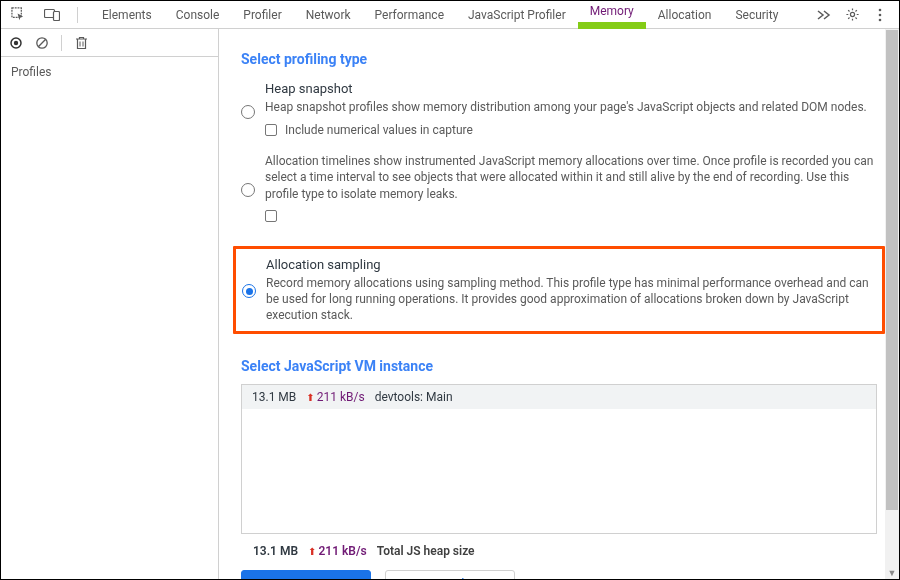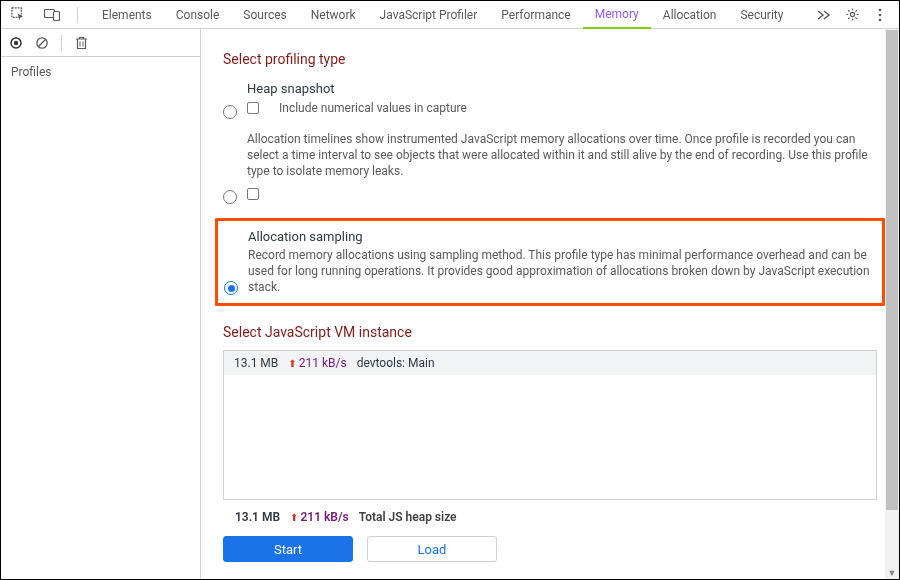--- a/index.html
+++ b/index.html
@@ -48,36 +48,36 @@
     padding: 0 12px;
     height: 28px;
     display: flex;
     align-items: center;
     color: #5a5a5a;
     font-size: 12px;
     cursor: pointer;
     white-space: nowrap;
   }
   .tab.active {
-    color: #8b5cf6;
-    border-bottom: 2px solid #84cc16;
+    color: #701a75;
+    border-bottom: 7px solid #84cc16;
   }
   .right-icons {
     display: flex;
     align-items: center;
     gap: 6px;
     padding-right: 4px;
   }
   .right-icons .icon-btn { width: 22px; }
   .body {
     display: flex;
     height: calc(580px - 28px - 1px);
   }
   .sidebar {
-    width: 200px;
+    width: 218px;
     border-right: 1px solid #d0d0d0;
     display: flex;
     flex-direction: column;
   }
   .sidebar-toolbar {
     height: 28px;
     border-bottom: 1px solid #d0d0d0;
     display: flex;
     align-items: center;
     padding: 0 6px;
@@ -136,27 +136,27 @@
     color: #888;
     font-size: 9px;
   }
   .scroll-btn.down { bottom: 0; }
   .content {
     padding: 16px 22px 0 22px;
     height: 100%;
   }
   h2.section {
     font-size: 14px;
-    font-weight: 400;
+    font-weight: 700;
     margin: 6px 0 10px 0;
-    color: #7f1d1d;
+    color: #3b82f6;
   }
   .option {
     display: flex;
-    align-items: flex-end;
+    align-items: center;
     gap: 10px;
     padding: 4px 0 8px 0;
   }
   .radio {
     width: 14px;
     height: 14px;
     border: 1.5px solid #767676;
     border-radius: 50%;
     margin-top: 2px;
     flex-shrink: 0;
@@ -184,37 +184,37 @@
   }
   .opt-desc {
     font-size: 12px;
     color: #5a5a5a;
     line-height: 1.35;
     margin-bottom: 6px;
   }
   .subopt {
     display: flex;
     align-items: center;
-    gap: 20px;
+    gap: 8px;
     padding: 2px 0 4px 0;
     color: #5a5a5a;
   }
   .checkbox {
     width: 12px;
     height: 12px;
     border: 1px solid #767676;
     border-radius: 2px;
     background: #fff;
     cursor: pointer;
     flex-shrink: 0;
   }
   .highlight-box {
     border: 3px solid #ff4d00;
     border-radius: 1px;
-    margin: 6px -8px;
+    margin: 12px -8px;
     padding: 4px 6px 6px 6px;
   }
   .vm-box {
     border: 1px solid #d0d0d0;
     height: 150px;
     margin-top: 6px;
   }
   .vm-row {
     display: flex;
     align-items: center;
@@ -279,24 +279,24 @@
   <div class="icon-btn">
     <svg width="16" height="14" viewBox="0 0 16 14">
         <rect x="0.5" y="1.5" width="10" height="8" rx="1" fill="none" stroke="#5a5a5a" stroke-width="1.2"></rect>
         <rect x="9.5" y="3.5" width="6" height="9" rx="1" fill="#fff" stroke="#5a5a5a" stroke-width="1.2"></rect>
       </svg>
   </div>
   <div class="sep"></div>
   <div class="tabs">
     <div class="tab">Elements</div>
     <div class="tab">Console</div>
-    <div class="tab">Sources</div>
+    <div class="tab">Profiler</div>
     <div class="tab">Network</div>
+    <div class="tab">Performance</div>
     <div class="tab">JavaScript Profiler</div>
-    <div class="tab">Performance</div>
     <div class="tab active">Memory</div>
     <div class="tab">Allocation</div>
     <div class="tab">Security</div>
   </div>
   <div class="right-icons">
     <div class="icon-btn">
       <svg width="14" height="10" viewBox="0 0 14 10">
           <path d="M1 1 L6 5 L1 9 M7 1 L12 5 L7 9" fill="none" stroke="#5a5a5a" stroke-width="1.5"></path>
         </svg>
     </div>
@@ -351,20 +351,21 @@
     </div>
 
     <div class="content">
 
       <h2 class="section">Select profiling type</h2>
 
       <div class="option">
         <div class="radio"></div>
         <div class="opt-body">
           <div class="opt-title">Heap snapshot</div>
+          <div class="opt-desc">Heap snapshot profiles show memory distribution among your page's JavaScript objects and related DOM nodes.</div>
           <div class="subopt">
             <div class="checkbox"></div>
             <span>Include numerical values in capture</span>
           </div>
         </div>
       </div>
 
       <div class="option">
         <div class="radio"></div>
         <div class="opt-body">
@@ -378,21 +379,21 @@
       <div class="highlight-box">
         <div class="option" style="padding-bottom:2px">
           <div class="radio checked"></div>
           <div class="opt-body">
             <div class="opt-title">Allocation sampling</div>
             <div class="opt-desc" style="margin-bottom:0">Record memory allocations using sampling method. This profile type has minimal performance overhead and can be used for long running operations. It provides good approximation of allocations broken down by JavaScript execution stack.</div>
           </div>
         </div>
       </div>
 
-      <h2 class="section" style="margin-top:18px">Select JavaScript VM instance</h2>
+      <h2 class="section" style="margin-top:24px">Select JavaScript VM instance</h2>
 
       <div class="vm-box">
         <div class="vm-row">
           <span>13.1 MB</span>
           <span class="rate">
             <span class="arrow">⬆</span>
             <span class="val">211 kB/s</span>
           </span>
           <span>devtools: Main</span>
         </div>

